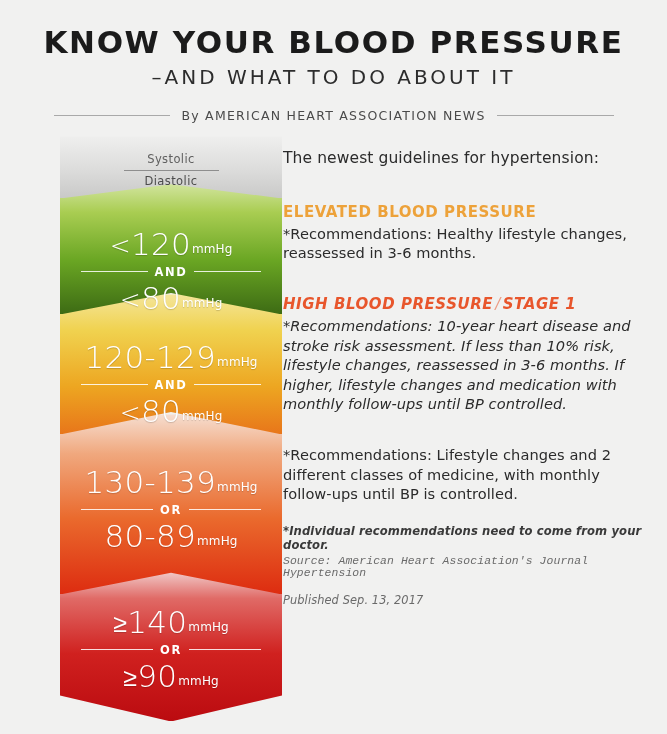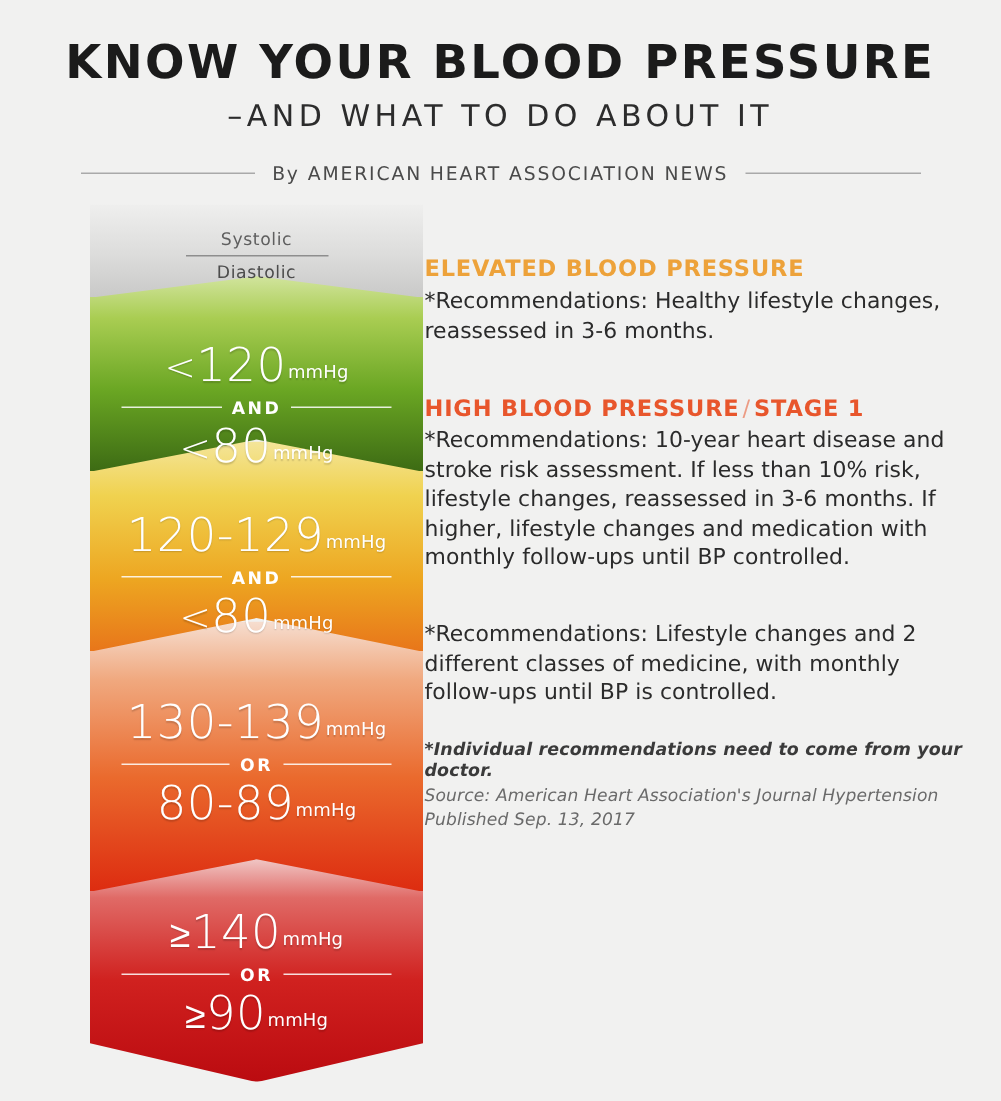--- a/index.html
+++ b/index.html
@@ -209,21 +209,21 @@
   .intro {
     font-size: 15.5px;
     color: #2b2b2b;
     letter-spacing: 0.1px;
     margin: 12px 0 0 0;
     line-height: 1.3;
   }
   .section { margin-top: 0; }
   .sec-normal   { margin-top: 38px; }
   .sec-elevated { margin-top: 34px; }
-  .sec-stage1   { margin-top: 33px; }
+  .sec-stage1   { margin-top: 33px; font-style: italic; }
   .sec-stage2   { margin-top: 32px; }
 
   .sec-head {
     font-size: 15px;
     font-weight: bold;
     letter-spacing: 0.55px;
     margin: 0 0 3px 0;
     line-height: 1.2;
   }
   .slash {
@@ -245,22 +245,23 @@
     font-style: italic;
     font-weight: bold;
     color: #3a3a3a;
     margin: 0 0 3px 0;
     letter-spacing: 0.1px;
   }
   .foot-src {
     font-size: 11.4px;
     font-style: italic;
     color: #6a6a6a;
-    margin: 0 0 2px 0;
-    letter-spacing: 0.1px;
+    margin: 0 0 14px 0;
+    letter-spacing: 0.1px;
+    font-family: Liberation Mono, monospace;
   }
   .foot-pub {
     font-size: 11.4px;
     font-style: italic;
     color: #6a6a6a;
     margin: 0;
     letter-spacing: 0.1px;
   }
 </style>
 </head>
@@ -344,20 +345,21 @@
         <span class="conj-rule"></span>
       </div>
       <div class="bp-line">
         <span class="cmp">≥</span><span class="num">90</span><span class="unit">mmHg</span>
       </div>
     </div>
   </div>
 
   <div class="right-col">
 
+    <p class="intro">The newest guidelines for hypertension:</p>
 
 
     <div class="section sec-elevated">
       <div class="sec-head" style="color:#eda23a">ELEVATED BLOOD PRESSURE</div>
       <p class="sec-body">*Recommendations: Healthy lifestyle changes, reassessed in 3-6 months.</p>
     </div>
 
     <div class="section sec-stage1">
       <div class="sec-head" style="color:#e8562c">
         <span>HIGH BLOOD PRESSURE</span><span class="slash">/</span><span>STAGE 1</span>

